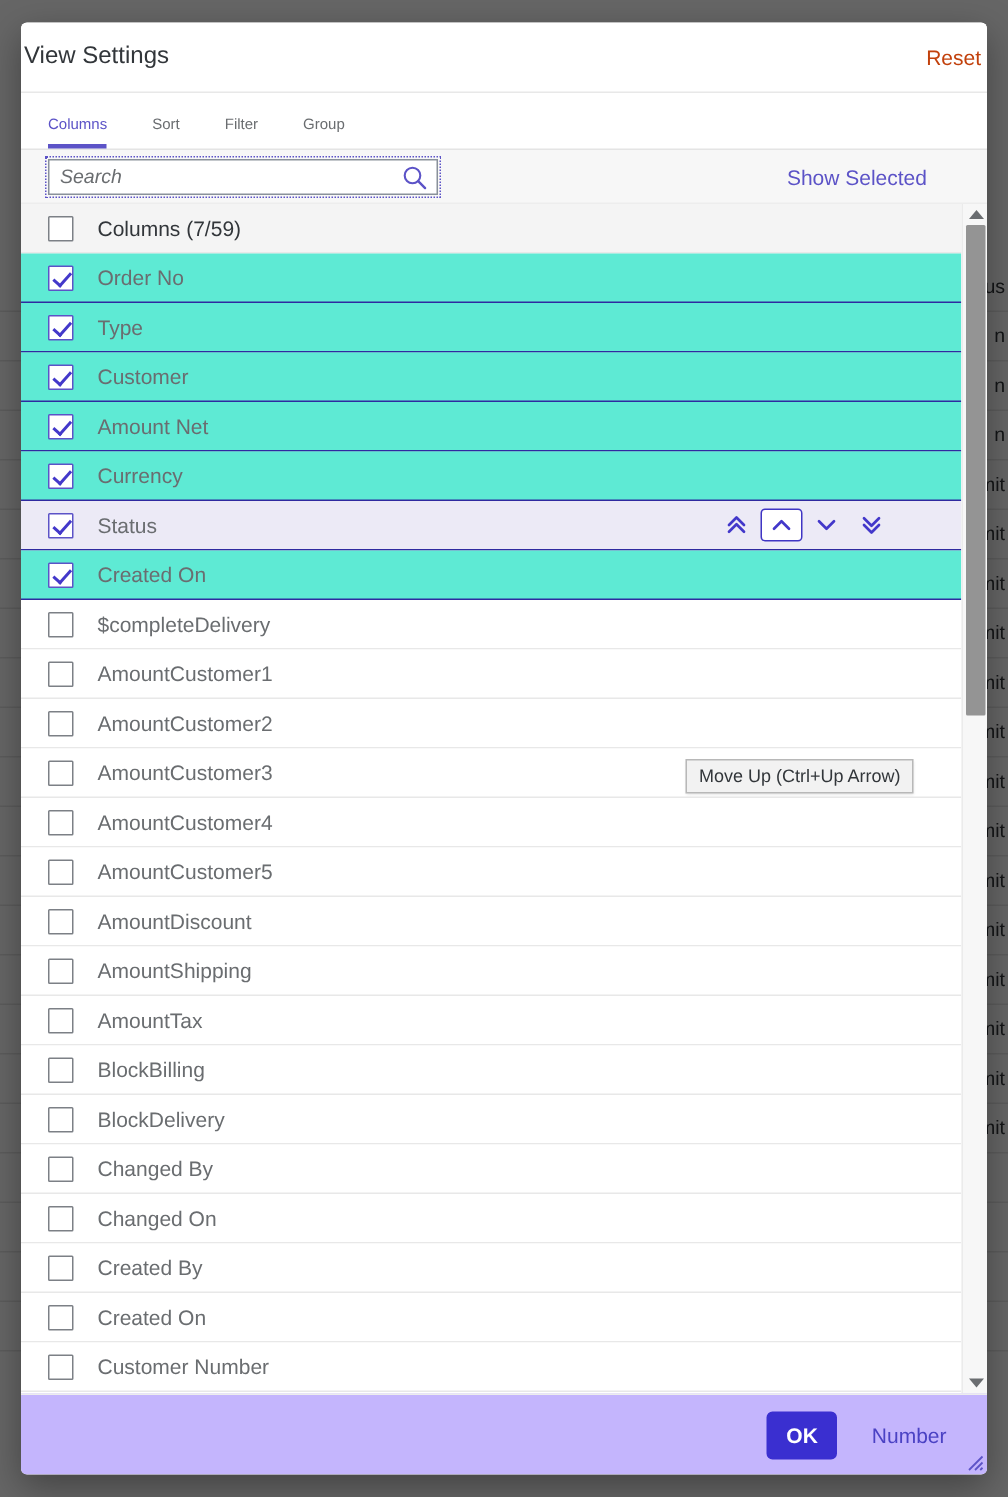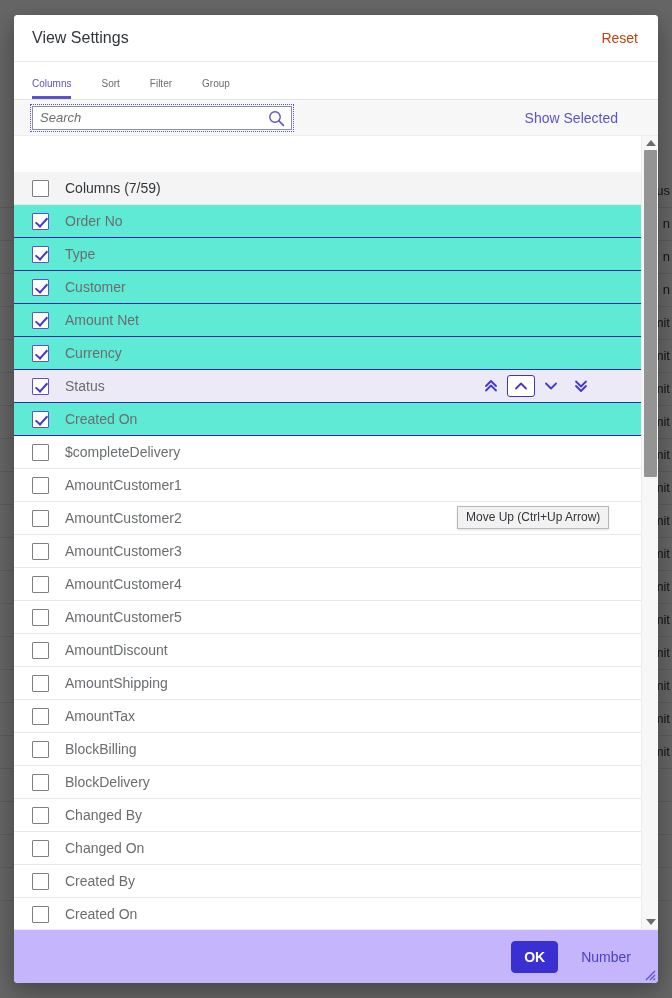--- a/index.html
+++ b/index.html
@@ -40,21 +40,21 @@
     box-shadow: 0 8px 24px rgba(0,0,0,0.35);
     display: flex; flex-direction: column;
     overflow: hidden;
   }
 
   
   #dlg-header {
     height: 47px;
     flex: 0 0 47px;
     display: flex; align-items: center;
-    padding: 0 18px;
+    padding: 0 2px;
     border-bottom: 1px solid #e8e8e8;
     background: #fff;
   }
   #dlg-title {
     font-size: 16px;
     color: #32363a;
     font-weight: 400;
     flex: 1 1 auto;
   }
   #reset-btn {
@@ -131,21 +131,20 @@
   #list-region {
     flex: 1 1 auto;
     position: relative;
     overflow: hidden;
     background: #fff;
   }
   #list {
     position: absolute;
     left: 0; top: 0; right: 17px; bottom: 0;
     overflow: hidden;
-    margin-top: 36px;
   }
   .row {
     position: relative;
     height: 33px;
     display: flex; align-items: center;
     padding-left: 18px;
     border-bottom: 1px solid #e8e8e8;
     background: #fff;
     cursor: pointer;
   }

